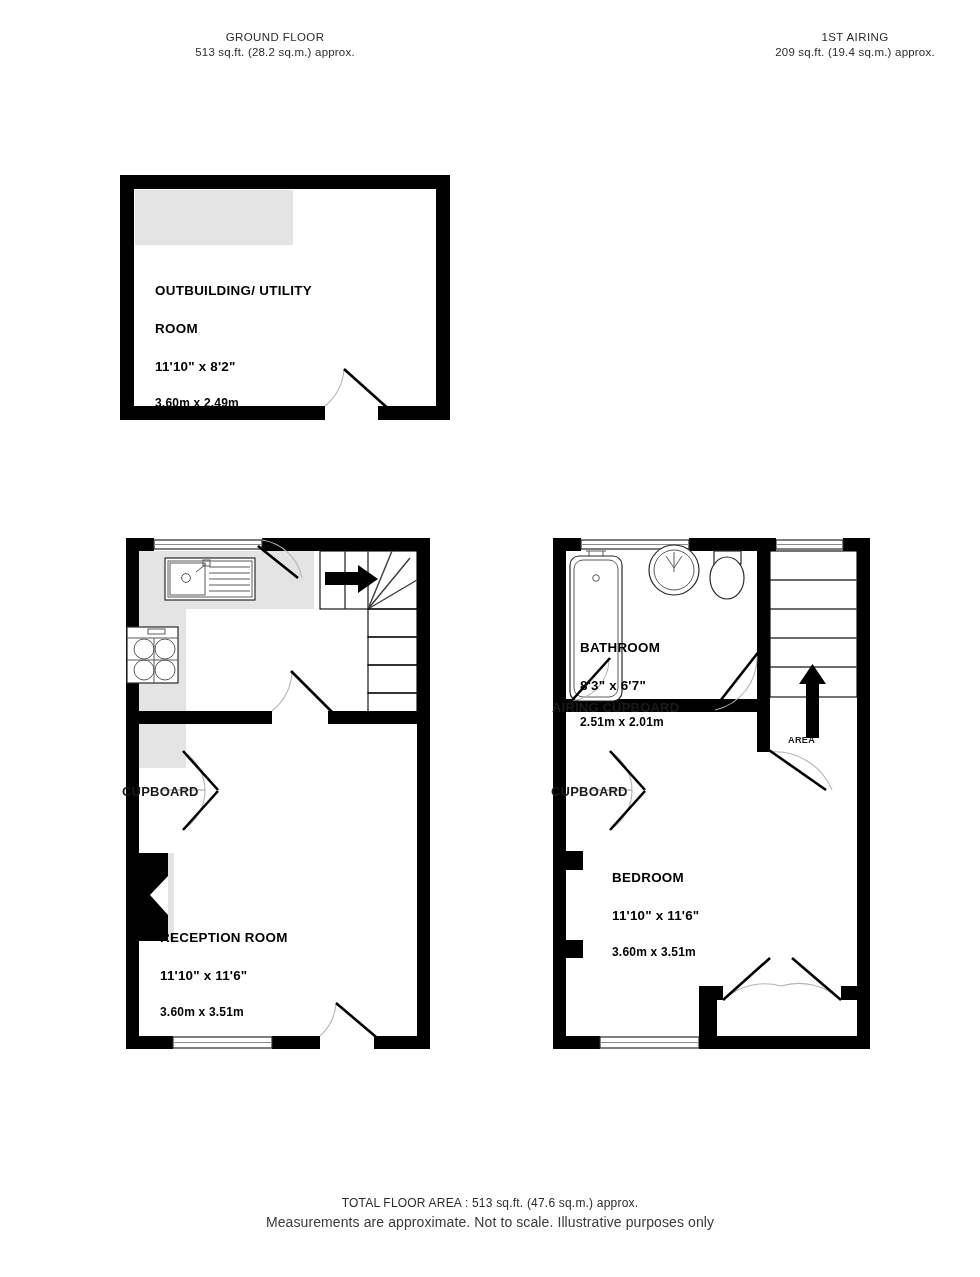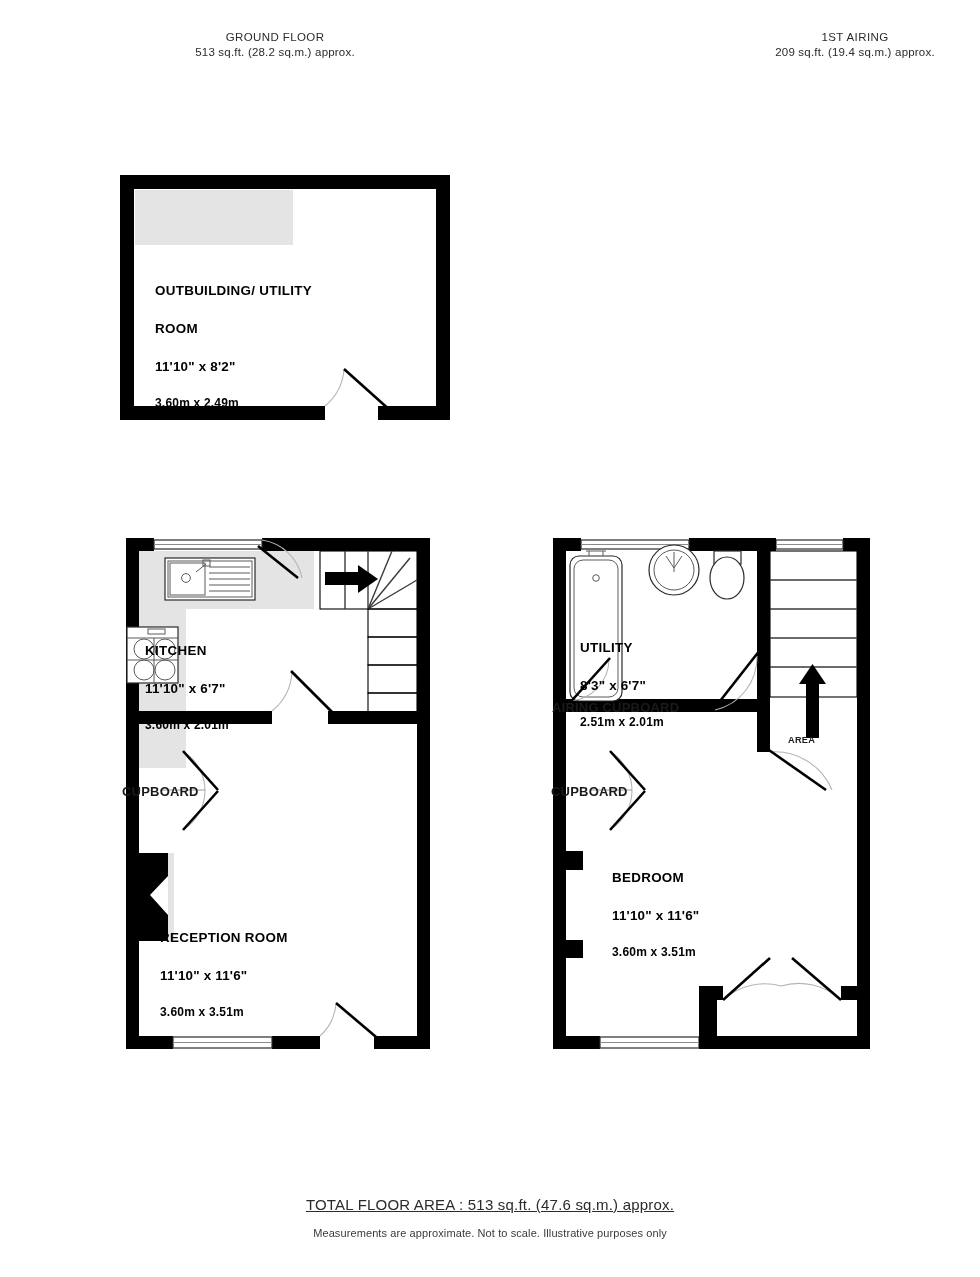--- a/index.html
+++ b/index.html
@@ -85,29 +85,28 @@
   }
   #footer {
     position: absolute;
     left: 0;
     top: 1196px;
     width: 980px;
     text-align: center;
   }
   #footer .ft-total {
     display: block;
-    font-size: 15px;
+    font-size: 12px;
     color: #2b2b2b;
     letter-spacing: 0.2px;
-    margin-bottom: 13px;
-    text-decoration: underline;
+    margin-bottom: 3px;
   }
   #footer .ft-dis {
     display: block;
-    font-size: 11px;
+    font-size: 14px;
     color: #3a3a3a;
     letter-spacing: 0.1px;
     line-height: 1.35;
   }
   svg { display: block; }
   .wall { fill: #000000; }
   .thinline { fill: none; stroke: #000000; stroke-width: 1.1; }
   .fixture { fill: #ffffff; stroke: #2a2a2a; stroke-width: 1.2; }
   .fixture-thin { fill: none; stroke: #5a5a5a; stroke-width: 1; }
   .shade { fill: #e4e4e4; }
@@ -344,34 +343,29 @@
     </g>
   </svg>
 
   <div class="room-label" id="label-outbuilding" style="left:155px; top:261px; width:260px;">
     <span class="rl-name">OUTBUILDING/ UTILITY</span>
     <span class="rl-name">ROOM</span>
     <span class="rl-imp">11'10"  x 8'2"</span>
     <span class="rl-met">3.60m  x 2.49m</span>
   </div>
 
-  <div class="room-label" id="label-kitchen" style="left:145px; top:621px; width:245px;">
-    <span class="rl-name">KITCHEN</span>
-    <span class="rl-imp">11'10"  x 6'7"</span>
-    <span class="rl-met">3.60m  x 2.01m</span>
-  </div>
 
   <div class="room-label" id="label-reception" style="left:160px; top:908px; width:245px;">
     <span class="rl-name">RECEPTION ROOM</span>
     <span class="rl-imp">11'10"  x 11'6"</span>
     <span class="rl-met">3.60m  x 3.51m</span>
   </div>
 
   <div class="room-label" id="label-bathroom" style="left:580px; top:618px; width:215px;">
-    <span class="rl-name">UTILITY</span>
+    <span class="rl-name">BATHROOM</span>
     <span class="rl-imp">8'3"  x 6'7"</span>
     <span class="rl-met">2.51m  x 2.01m</span>
   </div>
 
   <div class="room-label" id="label-bedroom" style="left:612px; top:848px; width:240px;">
     <span class="rl-name">BEDROOM</span>
     <span class="rl-imp">11'10"  x 11'6"</span>
     <span class="rl-met">3.60m  x 3.51m</span>
   </div>
 

